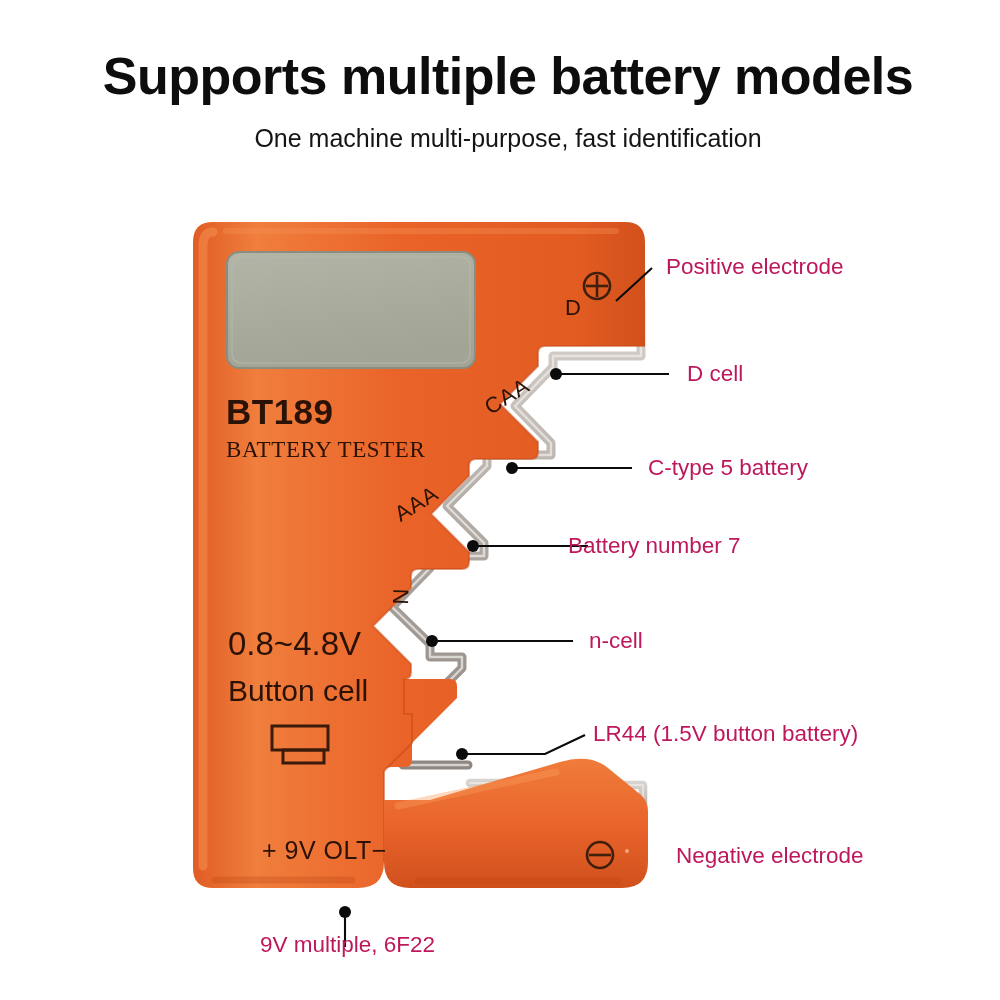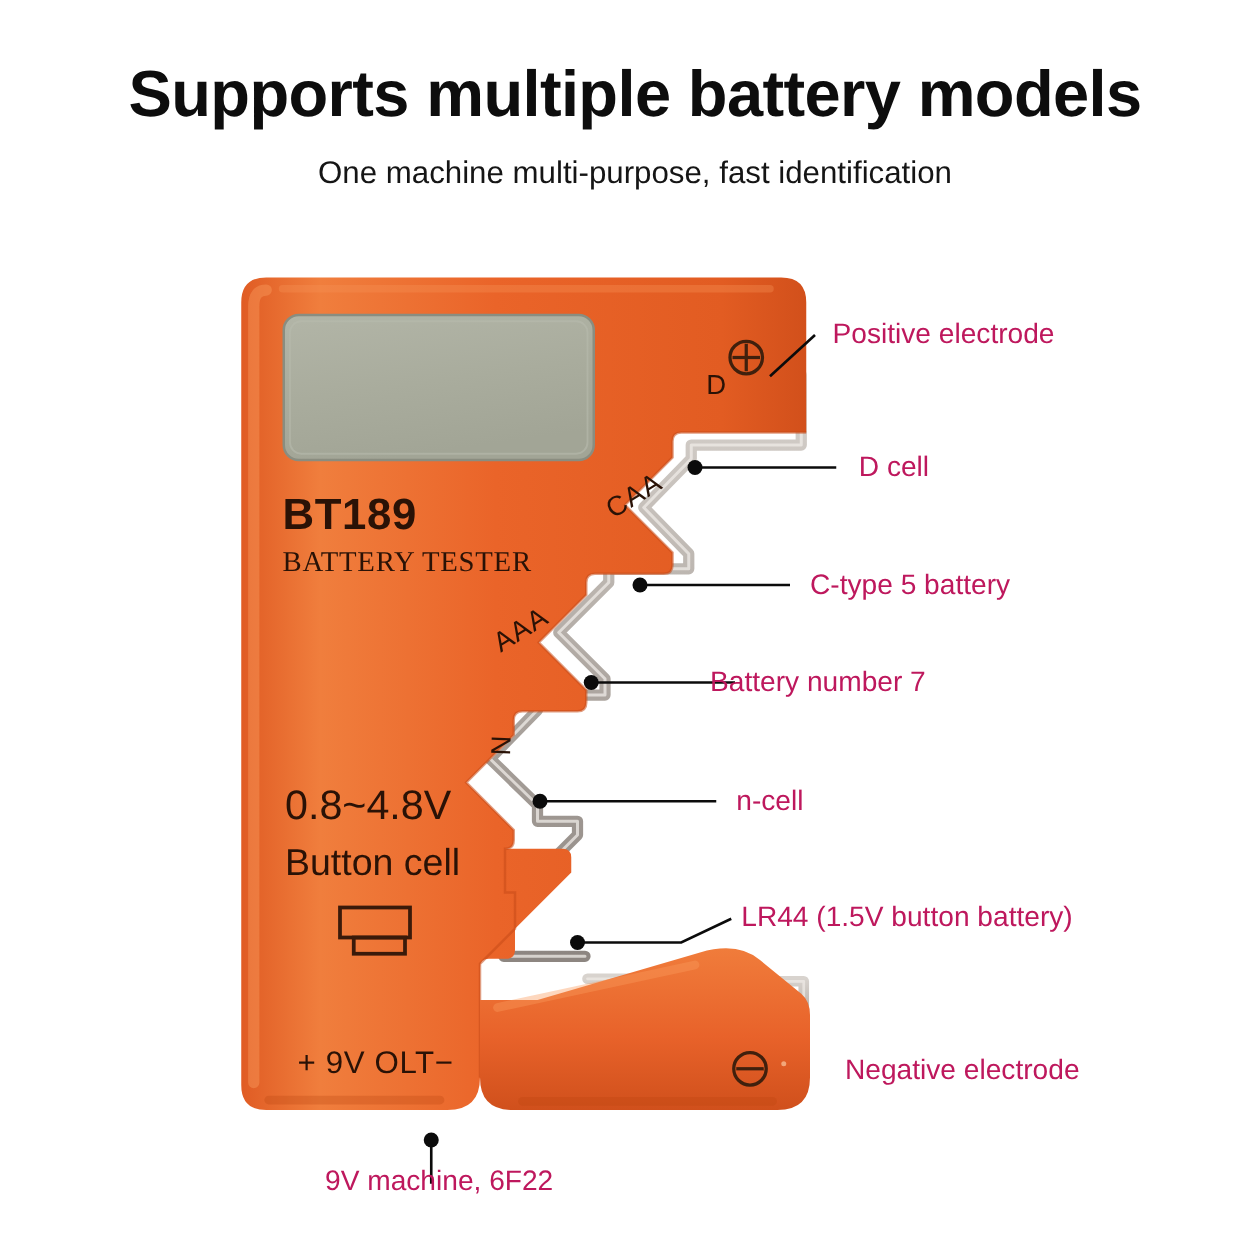--- a/index.html
+++ b/index.html
@@ -42,21 +42,21 @@
   .devtext{
     position:absolute;
     color:#2a1206;
     white-space:nowrap;
     line-height:1;
   }
   #model{font-size:35px;letter-spacing:0.5px;font-weight:bold;}
   #brandline{font-size:23px;letter-spacing:0.6px;}
   #voltrange{font-size:33px;letter-spacing:0px;}
   #buttoncell{font-size:30px;letter-spacing:0px;}
-  #ninev{font-size:25px;letter-spacing:0.5px;}
+  #ninev{font-size:25px;letter-spacing:0.5px;margin-left:24px;}
   #dlabel{font-size:22px;}
   .notchlbl{font-size:22px;letter-spacing:1px;transform-origin:left top;}
 </style>
 </head>
 <body>
 
 <div id="stage">
 
   <div class="hdr" id="title">Supports multiple battery models</div>
   <div class="hdr" id="subtitle">One machine multi-purpose, fast identification</div>
@@ -279,15 +279,15 @@
   <div class="devtext notchlbl" style="left:391px;top:507px;transform:rotate(-32deg);">AAA</div>
   <div class="devtext notchlbl" style="left:390px;top:604px;transform:rotate(-88deg);">N</div>
 
   <div class="callout" style="left:666px;top:256px;">Positive electrode</div>
   <div class="callout" style="left:687px;top:363px;">D cell</div>
   <div class="callout" style="left:648px;top:457px;">C-type 5 battery</div>
   <div class="callout" style="left:568px;top:535px;">Battery number 7</div>
   <div class="callout" style="left:589px;top:630px;">n-cell</div>
   <div class="callout" style="left:593px;top:723px;">LR44 (1.5V button battery)</div>
   <div class="callout" style="left:676px;top:845px;">Negative electrode</div>
-  <div class="callout" style="left:260px;top:934px;">9V machine, 6F22</div>
+  <div class="callout" style="left:260px;top:934px;">9V multiple, 6F22</div>
 
 </div>
 
 </body></html>

